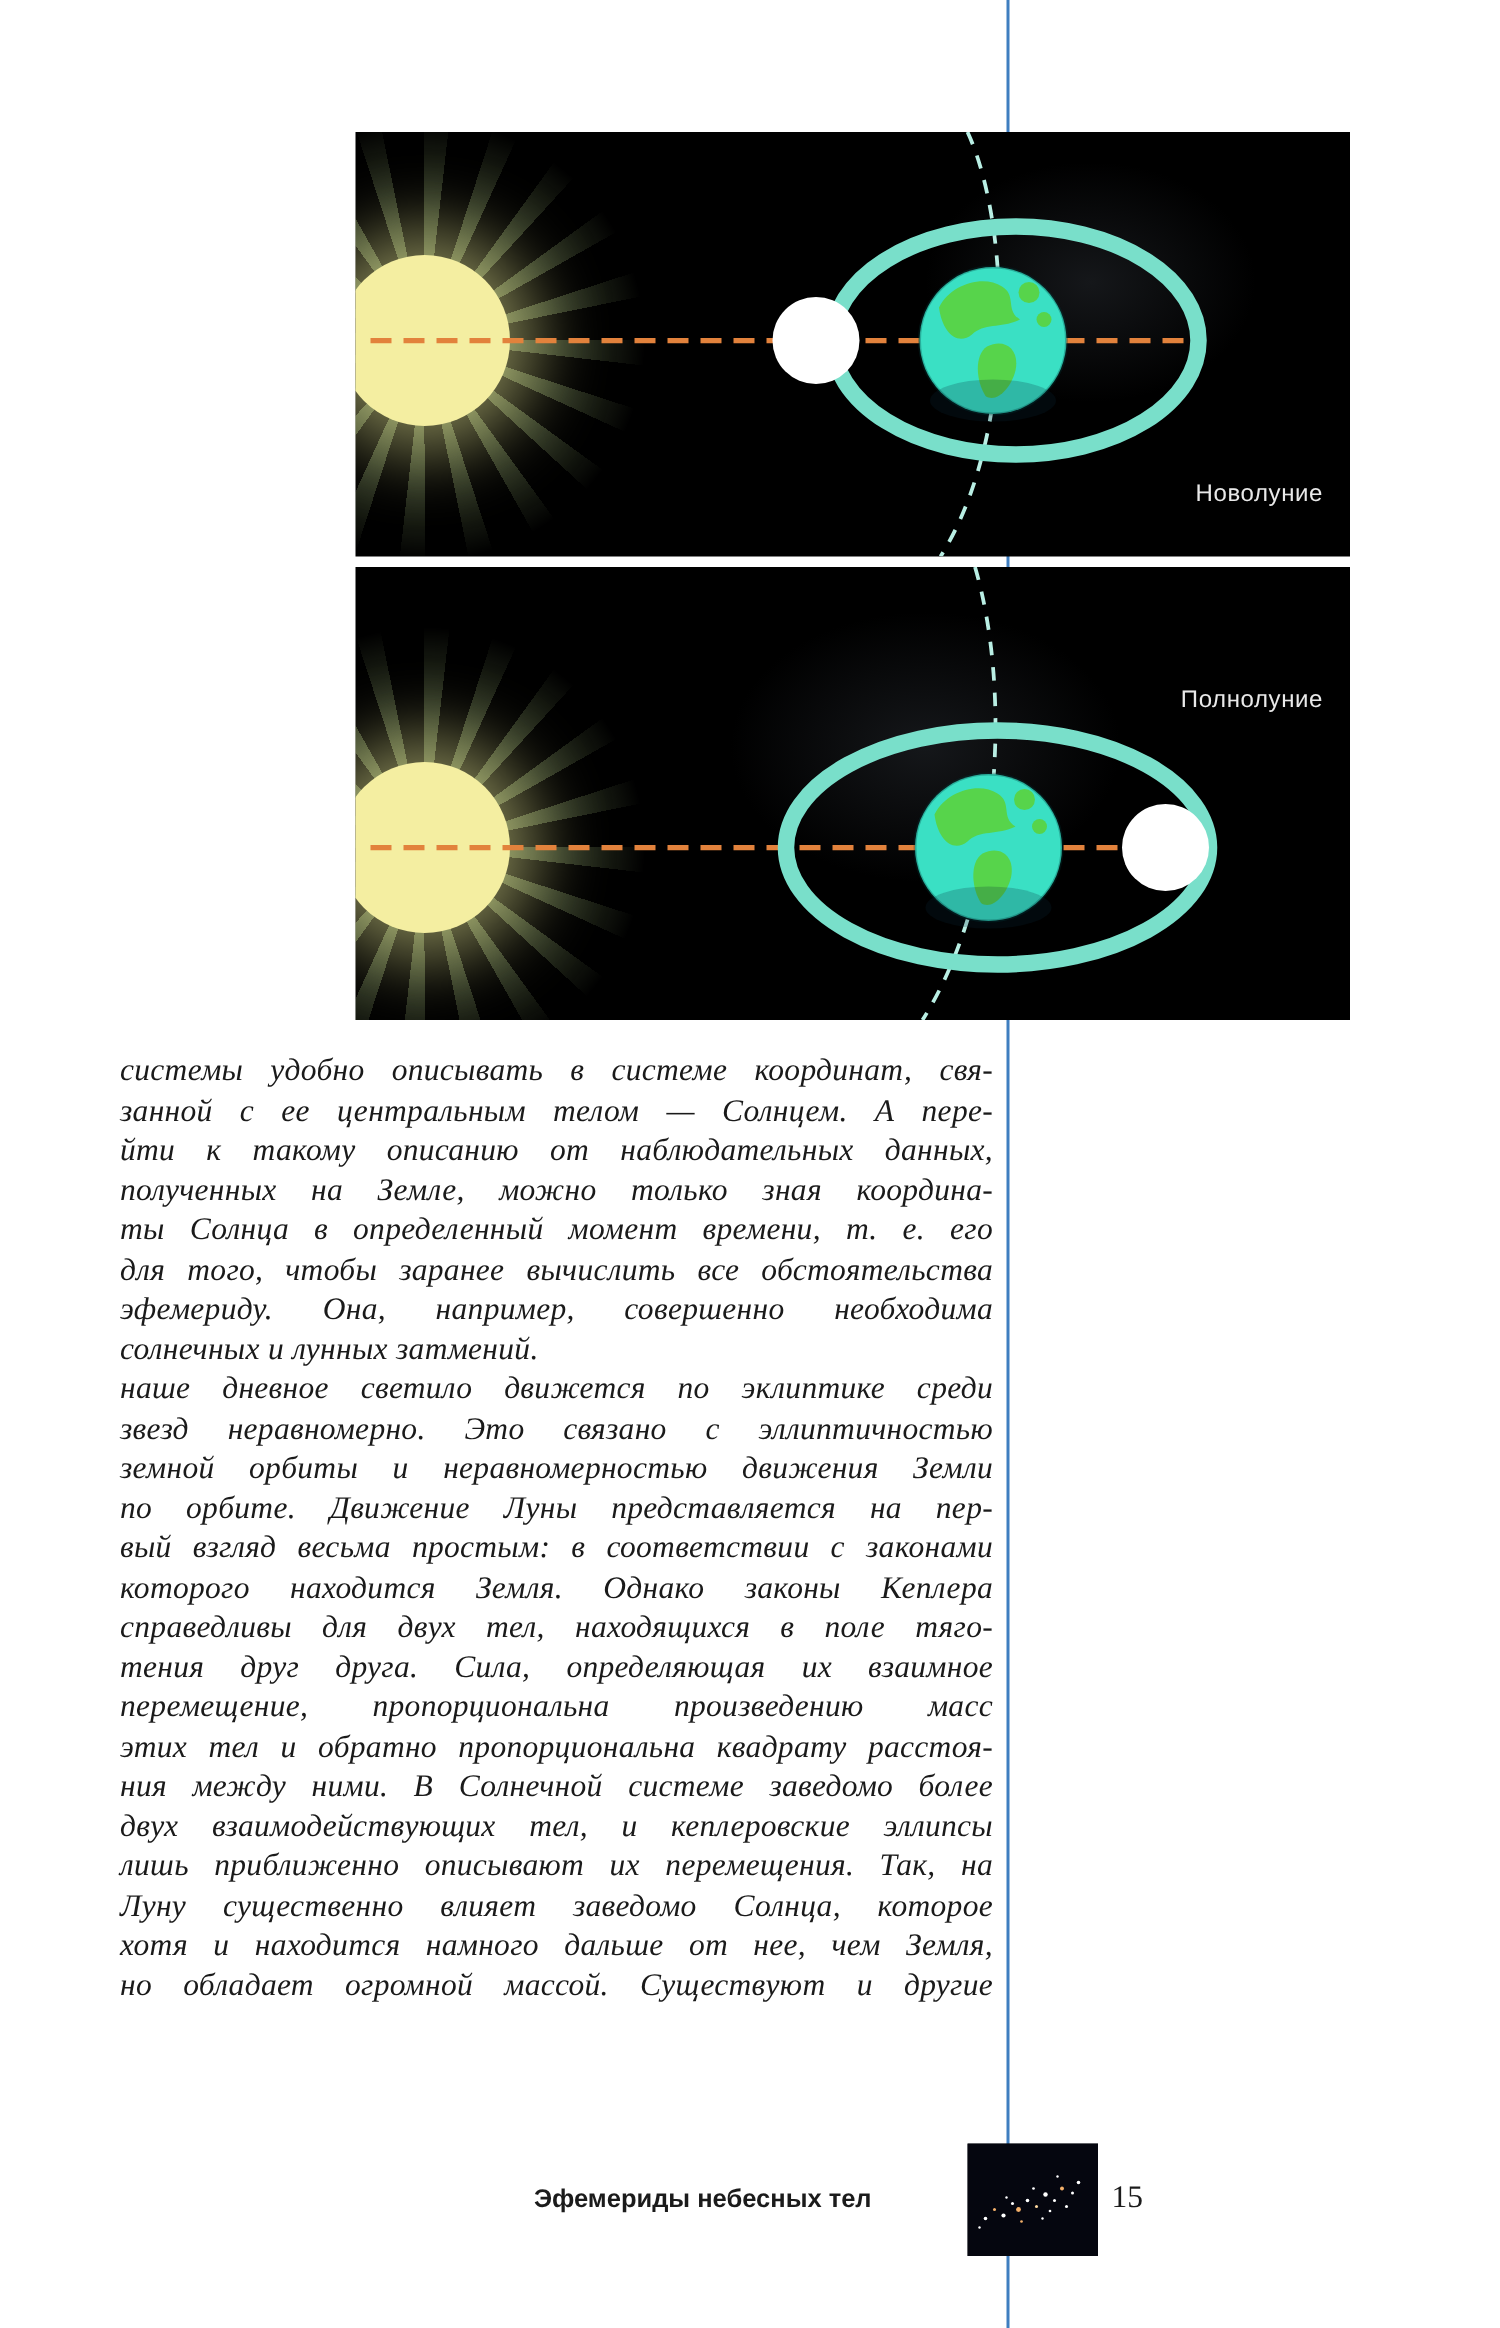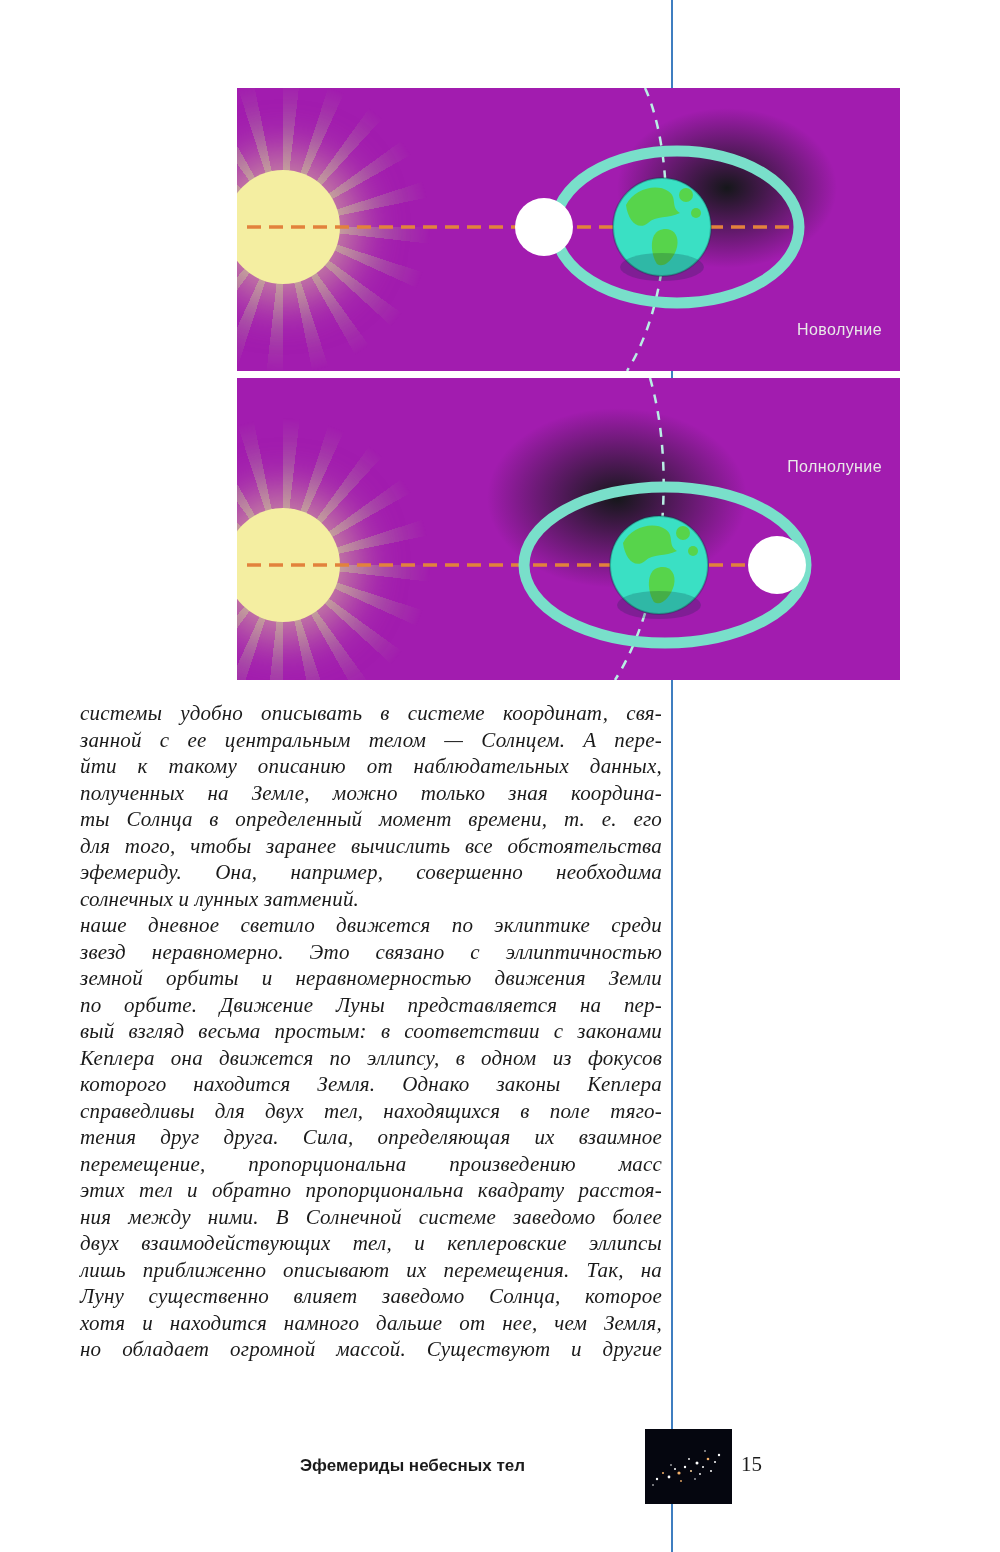--- a/index.html
+++ b/index.html
@@ -16,21 +16,21 @@
     left: 671px; top: 0;
     width: 2px; height: 1552px;
     background: #3f7ec0;
     z-index: 0;
   }
   
   .panel {
     position: absolute;
     left: 237px;
     width: 663px;
-    background: #a21caf;
+    background: #000000;
     overflow: hidden;
     z-index: 1;
   }
   .panel1 { top: 88px; height: 283px; }
   .panel2 { top: 378px; height: 302px; }
   .blob {
     position: absolute;
     background: radial-gradient(closest-side, #15171a, rgba(10,10,12,0));
     border-radius: 50%;
   }
@@ -73,21 +73,21 @@
     font-style: italic;
   }
   .line { text-align: justify; text-align-last: justify; white-space: normal; }
   .line.last { text-align-last: left; }
   .line.indent { text-indent: 40px; }
   
   .footer-label {
     position: absolute;
     left: 300px; top: 1456px;
     width: 337px;
-    text-align: left;
+    text-align: center;
     font-family: "Liberation Sans", sans-serif;
     font-weight: bold;
     font-size: 17px;
     color: #1b1b1b;
     z-index: 1;
   }
   .starfield {
     position: absolute;
     left: 645px; top: 1429px;
     width: 87px; height: 75px;
@@ -170,21 +170,20 @@
         <div class="line">для того, чтобы заранее вычислить все обстоятельства</div>
         <div class="line">эфемериду. Она, например, совершенно необходима</div>
         <div class="line last">солнечных и лунных затмений.</div>
       </div>
     <div>
         <div class="line">наше дневное светило движется по эклиптике среди</div>
         <div class="line">звезд неравномерно. Это связано с эллиптичностью</div>
         <div class="line">земной орбиты и неравномерностью движения Земли</div>
         <div class="line">по орбите. Движение Луны представляется на пер-</div>
         <div class="line">вый взгляд весьма простым: в соответствии с законами</div>
-        <div class="line">Кеплера она движется по эллипсу, в одном из фокусов</div>
         <div class="line">которого находится Земля. Однако законы Кеплера</div>
         <div class="line">справедливы для двух тел, находящихся в поле тяго-</div>
         <div class="line">тения друг друга. Сила, определяющая их взаимное</div>
         <div class="line">перемещение, пропорциональна произведению масс</div>
         <div class="line">этих тел и обратно пропорциональна квадрату расстоя-</div>
         <div class="line">ния между ними. В Солнечной системе заведомо более</div>
         <div class="line">двух взаимодействующих тел, и кеплеровские эллипсы</div>
         <div class="line">лишь приближенно описывают их перемещения. Так, на</div>
         <div class="line">Луну существенно влияет заведомо Солнца, которое</div>
         <div class="line">хотя и находится намного дальше от нее, чем Земля,</div>

